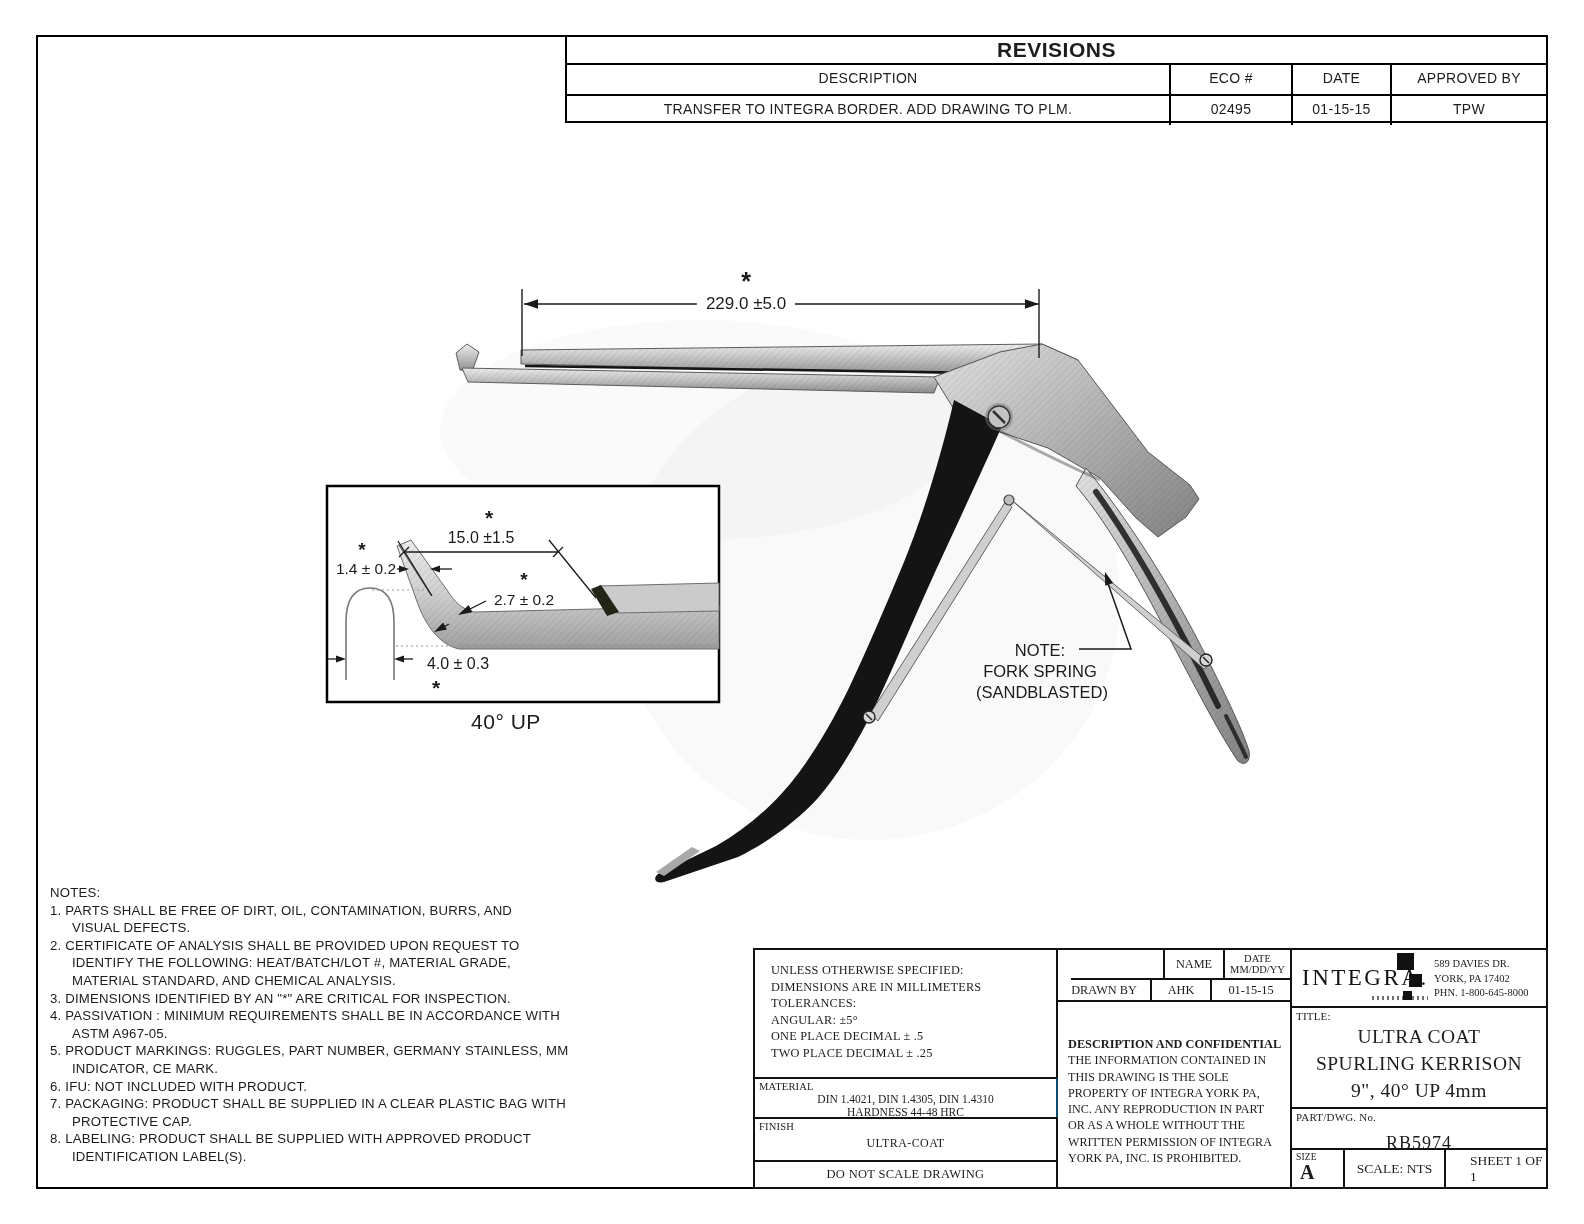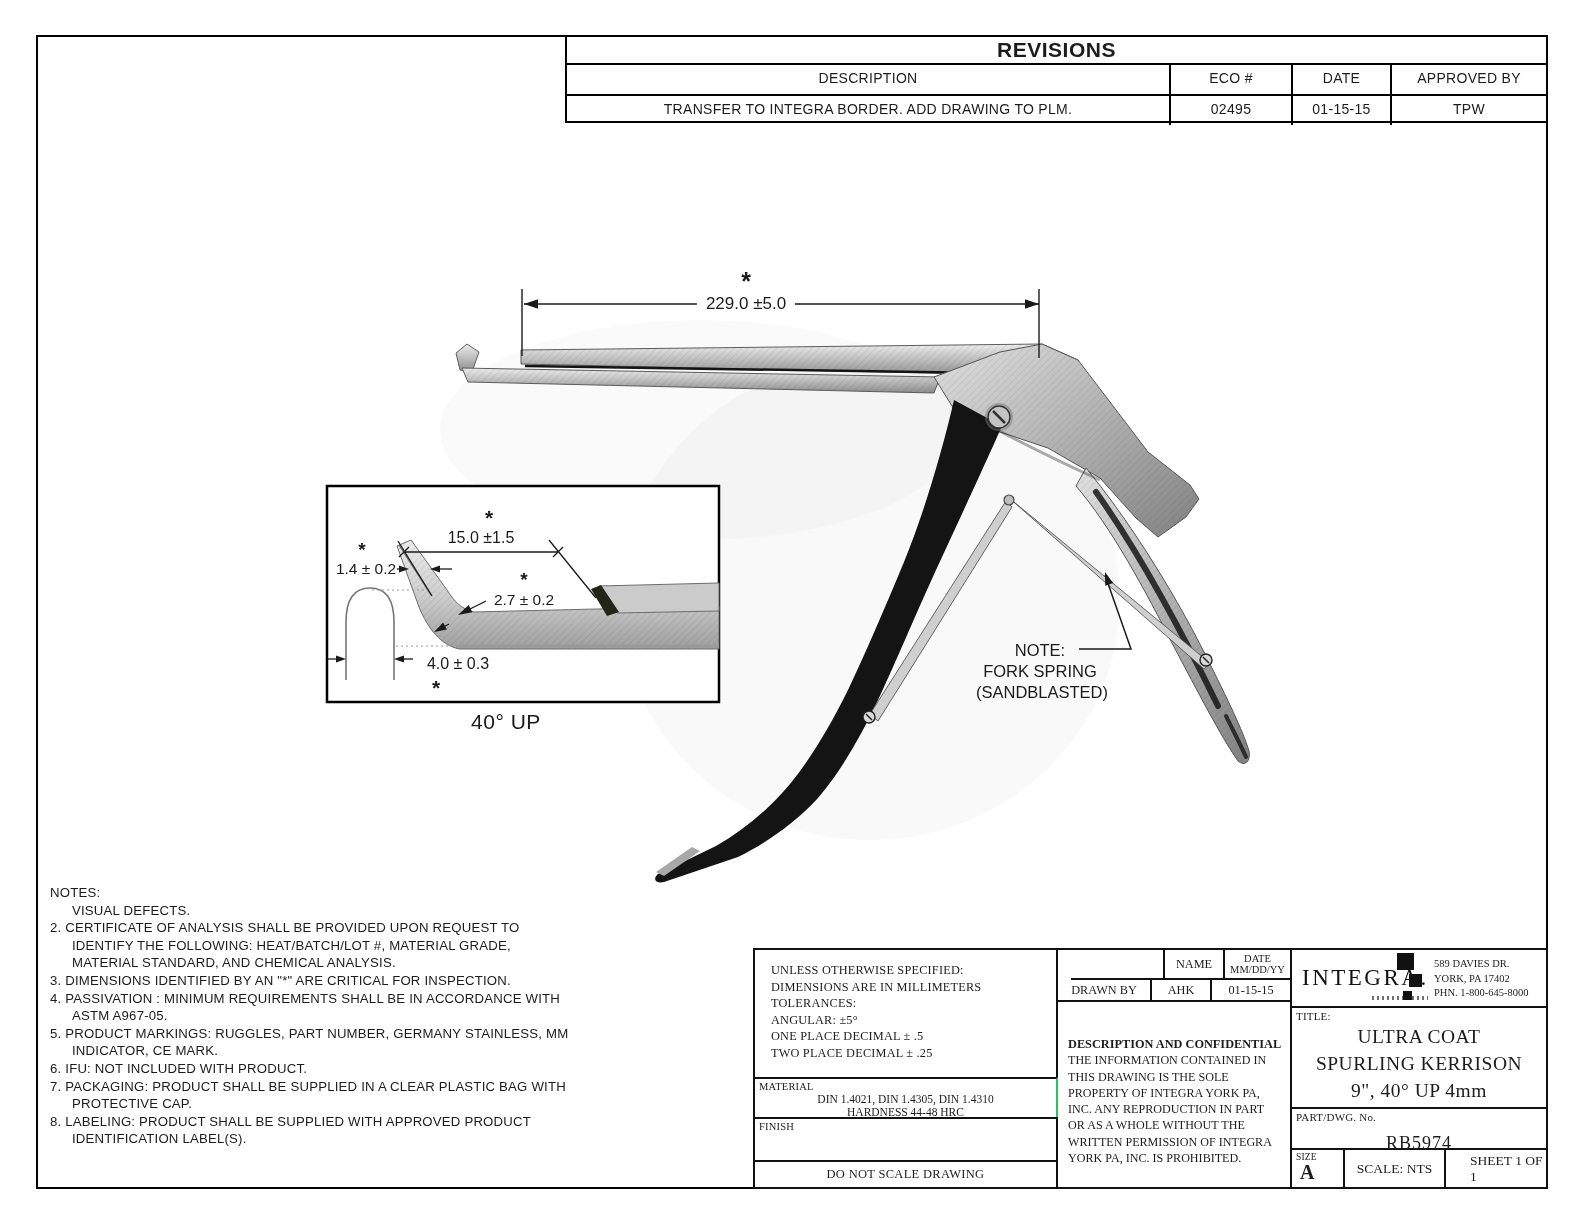--- a/index.html
+++ b/index.html
@@ -20,21 +20,21 @@
   
   .dim{position:absolute;transform:translate(-50%,-50%);white-space:nowrap;color:#1b1b1b;}
   .star{font-weight:bold;font-size:21px;}
   
   #notes{position:absolute;left:50px;top:884px;font-size:13.2px;line-height:17.6px;letter-spacing:.2px;white-space:nowrap;}
   #notes .cont{padding-left:22px;}
   
   #tb{position:absolute;left:753px;top:948px;width:795px;height:241px;border:2px solid #111;box-sizing:border-box;background:#fff;}
   #tb .cell{position:absolute;box-sizing:border-box;font-family:Liberation Serif, serif;}
   .spec{left:0;top:0;width:303px;height:127px;border-right:2px solid #111;padding:12px 0 0 16px;font-size:12.3px;line-height:16.6px;letter-spacing:.2px;}
-  .material{left:0;top:127px;width:303px;height:40px;border-top:2px solid #111;border-right:2px solid #22c55e;}
+  .material{left:0;top:127px;width:303px;height:40px;border-top:2px solid #111;border-right:2px solid #0c4a6e;}
   .finish{left:0;top:167px;width:303px;height:43px;border-top:2px solid #111;border-right:2px solid #111;}
   .dnsd{left:0;top:210px;width:303px;height:27px;border-top:2px solid #111;border-right:2px solid #111;text-align:center;line-height:25px;font-size:12.5px;letter-spacing:.3px;}
   .miniLabel{position:absolute;top:2px;left:4px;font-size:10.5px;letter-spacing:.2px;}
   .matLines{padding-top:14px;text-align:center;font-size:11.5px;line-height:13px;}
   .finVal{padding-top:17px;text-align:center;font-size:12px;letter-spacing:.4px;}
   .sign{left:303px;top:0;width:232px;height:52px;border-bottom:2px solid #111;font-size:12.3px;}
   .sign .srow{display:flex;box-sizing:border-box;}
   .sign .r1{height:30px;border-bottom:2px solid #111;margin-left:13px;}
   .sign .r2{height:20px;}
   .sign .sc{box-sizing:border-box;display:flex;align-items:center;justify-content:center;text-align:center;}
@@ -231,20 +231,21 @@
     <div class="rrow">
       <div class="c-desc">TRANSFER TO INTEGRA BORDER. ADD DRAWING TO PLM.</div>
       <div class="c-eco">02495</div>
       <div class="c-date">01-15-15</div>
       <div class="c-appr">TPW</div>
     </div>
   </div>
 
   <div id="notes">
     <div>NOTES:</div>
+    <div>1.  PARTS SHALL BE FREE OF DIRT, OIL, CONTAMINATION, BURRS, AND</div>
     <div class="cont">VISUAL DEFECTS.</div>
     <div>2.  CERTIFICATE OF ANALYSIS SHALL BE PROVIDED UPON REQUEST TO</div>
     <div class="cont">IDENTIFY THE FOLLOWING: HEAT/BATCH/LOT #, MATERIAL GRADE,</div>
     <div class="cont">MATERIAL STANDARD, AND CHEMICAL ANALYSIS.</div>
     <div>3.  DIMENSIONS IDENTIFIED BY AN "*" ARE CRITICAL FOR INSPECTION.</div>
     <div>4.  PASSIVATION : MINIMUM REQUIREMENTS SHALL BE IN ACCORDANCE WITH</div>
     <div class="cont">ASTM A967-05.</div>
     <div>5.  PRODUCT MARKINGS: RUGGLES, PART NUMBER, GERMANY STAINLESS, MM</div>
     <div class="cont">INDICATOR, CE MARK.</div>
     <div>6.  IFU: NOT INCLUDED WITH PRODUCT.</div>
@@ -268,20 +269,21 @@
     <div class="cell material">
       <div class="miniLabel">MATERIAL</div>
       <div class="matLines">
         <div>DIN 1.4021, DIN 1.4305, DIN 1.4310</div>
         <div>HARDNESS 44-48 HRC</div>
       </div>
     </div>
 
     <div class="cell finish">
       <div class="miniLabel">FINISH</div>
+      <div class="finVal">ULTRA-COAT</div>
     </div>
 
     <div class="cell dnsd">DO NOT SCALE DRAWING</div>
 
     <div class="cell sign">
       <div class="srow r1">
         <div class="sc sc1"></div>
         <div class="sc sc2">NAME</div>
         <div class="sc sc3 dateHdr">
           <div>

